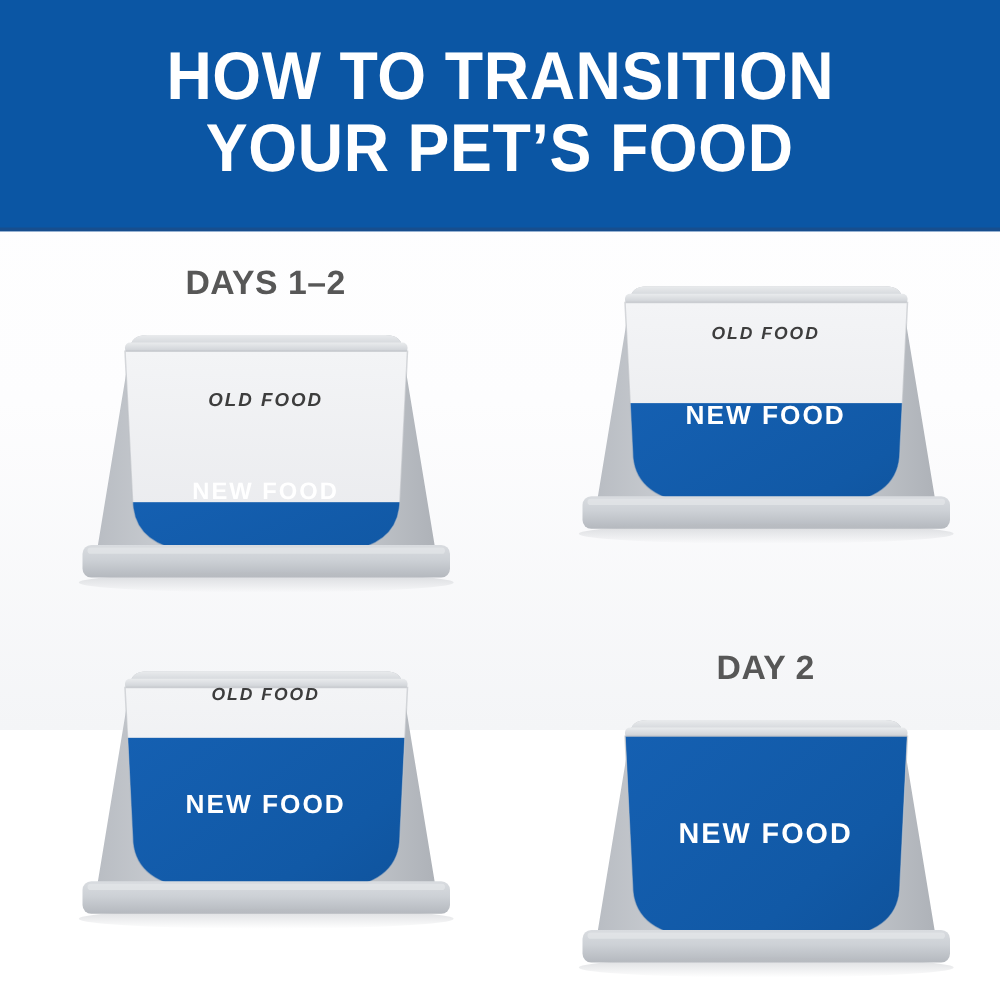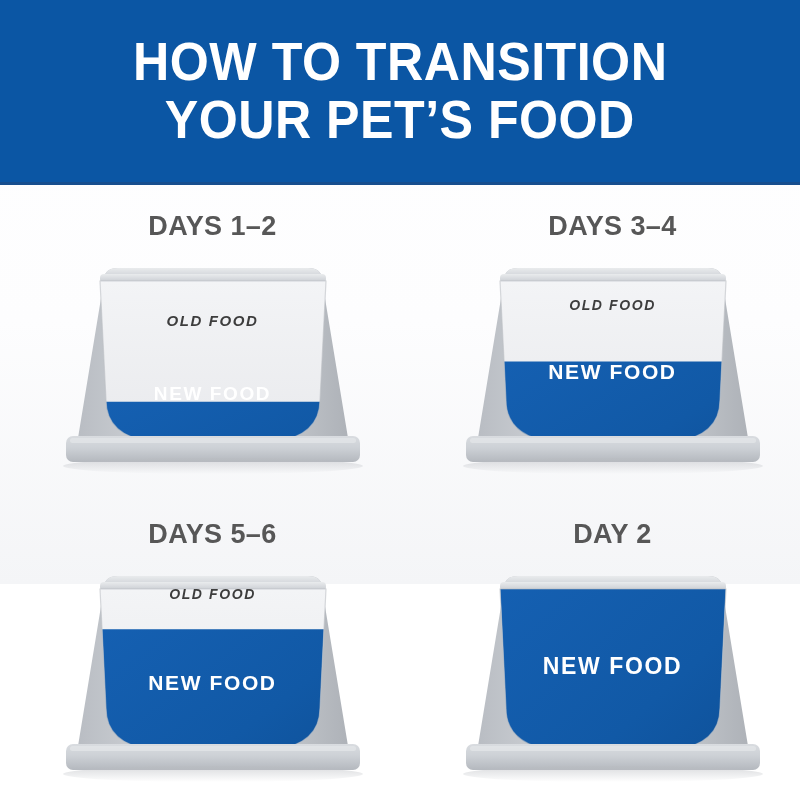--- a/index.html
+++ b/index.html
@@ -185,21 +185,20 @@
 
           <ellipse cx="165" cy="216" rx="150" ry="8" fill="url(#shadowGrad0)"></ellipse>
         </svg>
 
         <div class="food-label label-old" style="top:62px; font-size:15px;">OLD FOOD</div>
         <div class="food-label label-new" style="top:133px; font-size:19px;">NEW FOOD</div>
       </div>
     </div>
 
     <div class="panel">
-      <div class="panel-label">DAYS 3–4</div>
       <div class="bowl-wrap">
         <svg class="bowl-svg" viewBox="0 0 330 235">
           <defs>
             <linearGradient id="wallGrad1" x1="0" y1="0" x2="1" y2="0">
               <stop offset="0%" stop-color="#b9bdc3"></stop>
               <stop offset="35%" stop-color="#d3d6da"></stop>
               <stop offset="75%" stop-color="#c3c7cc"></stop>
               <stop offset="100%" stop-color="#aeb2b8"></stop>
             </linearGradient>
             <linearGradient id="rimGrad1" x1="0" y1="0" x2="0" y2="1">
@@ -240,21 +239,20 @@
           <rect x="18" y="186" width="294" height="26" rx="7" fill="url(#baseGrad1)"></rect>
           <rect x="22" y="188" width="286" height="5" rx="2.5" fill="#e3e5e8" opacity="0.75"></rect>
           <ellipse cx="165" cy="216" rx="150" ry="8" fill="url(#shadowGrad1)"></ellipse>
         </svg>
         <div class="food-label label-old" style="top:47px; font-size:14px;">OLD FOOD</div>
         <div class="food-label label-new" style="top:110px; font-size:21px;">NEW FOOD</div>
       </div>
     </div>
 
     <div class="panel">
-      <div class="panel-label">DAYS 5–6</div>
       <div class="bowl-wrap">
         <svg class="bowl-svg" viewBox="0 0 330 235">
           <defs>
             <linearGradient id="wallGrad2" x1="0" y1="0" x2="1" y2="0">
               <stop offset="0%" stop-color="#b9bdc3"></stop>
               <stop offset="35%" stop-color="#d3d6da"></stop>
               <stop offset="75%" stop-color="#c3c7cc"></stop>
               <stop offset="100%" stop-color="#aeb2b8"></stop>
             </linearGradient>
             <linearGradient id="rimGrad2" x1="0" y1="0" x2="0" y2="1">

